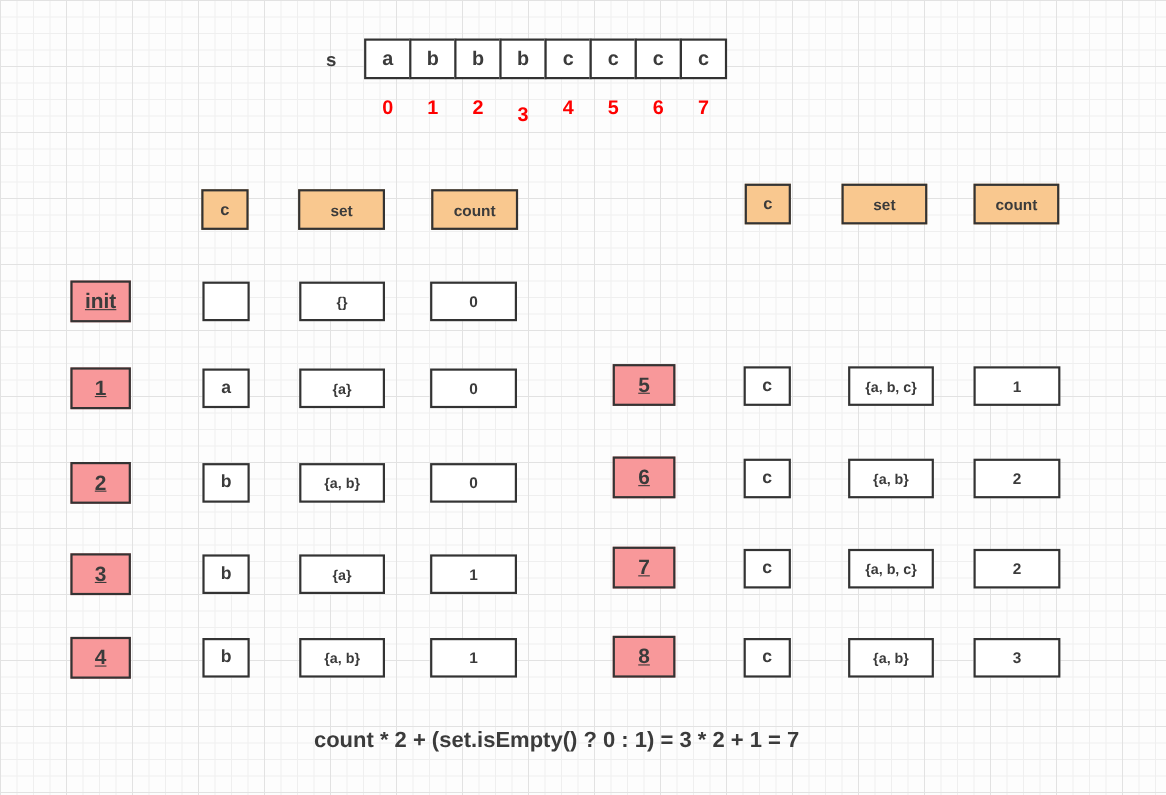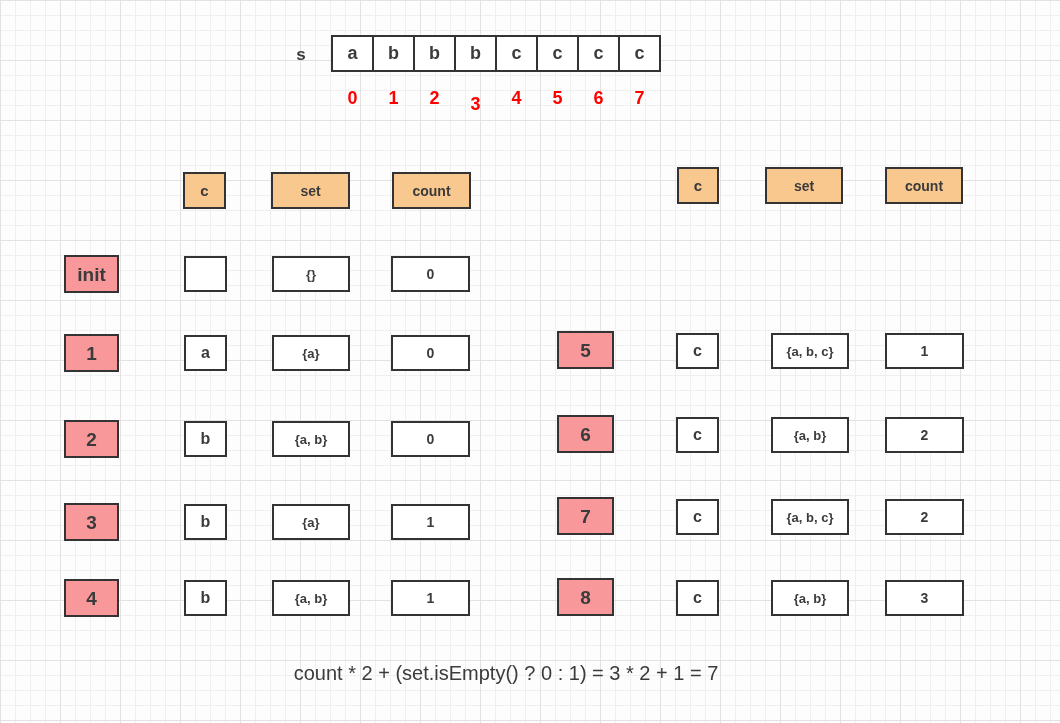--- a/index.html
+++ b/index.html
@@ -24,21 +24,21 @@
     background: #fff;
     color: var(--text, #3b3b3b);
     font-weight: bold;
     display: flex;
     align-items: center;
     justify-content: center;
     line-height: 1;
   }
   .hdr   { background: var(--orange, #f9c88f); font-size: 14px; }
   .hdr.c { font-size: 15px; }
-  .lbl   { background: var(--pink, #f8989a); font-size: 19px; }
+  .lbl   { background: var(--pink, #f8989a); font-size: 19px; text-decoration: underline; }
   .cell       { font-size: 14px; }
   .cell.letter{ font-size: 16px; }
   .cell.set   { font-size: 13px; }
   .s-label {
     position: absolute; left: 290px; top: 41px; width: 22px; height: 28px;
     display:flex; align-items:center; justify-content:center;
     font-size: 17px; font-weight: bold; color: var(--text, #3b3b3b);
   }
   .char-row { position: absolute; left: 331px; top: 35px; display: flex; }
   .char-cell {
@@ -48,21 +48,21 @@
     font-size: 18px; font-weight: bold; color: var(--text, #3b3b3b);
   }
   .char-cell:first-child { margin-left: 0; }
   .idx {
     position: absolute; top: 88px; width: 41px; text-align: center;
     color: var(--red, #fe0000); font-size: 18px; font-weight: bold;
   }
   .idx.low { top: 94px; }
   .formula {
     position: absolute; left: 0; top: 662px; width: 1012px;
-    text-align: center; font-size: 20px; font-weight: normal;
+    text-align: center; font-size: 20px; font-weight: bold;
     color: var(--text, #3b3b3b);
   }
 </style>
 </head>
 <body>
 
 <div class="canvas">
 
   <div class="s-label">s</div>
   <div class="char-row">

